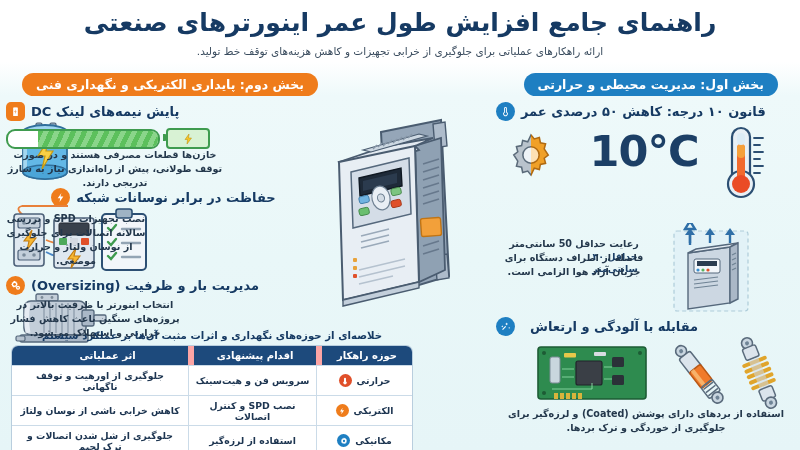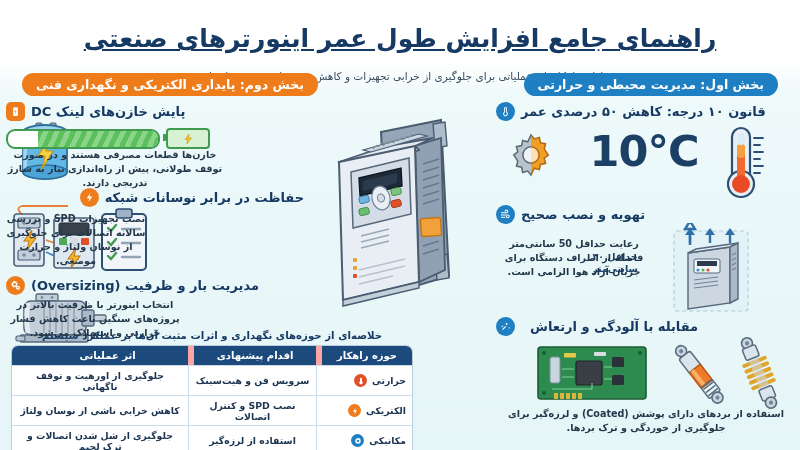--- a/index.html
+++ b/index.html
@@ -27,23 +27,22 @@
   .header {
     text-align: center;
     padding-top: 8px;
   }
   .title {
     font-size: 25px;
     font-weight: bold;
     color: #163a63;
     letter-spacing: 0px;
     line-height: 1.18;
-    margin: 16px auto;
+    margin: 0 auto;
     width: 640px;
-    text-decoration: underline;
   }
   .subtitle {
     font-size: 10.5px;
     color: #3a4c5e;
     margin-top: 7px;
     line-height: 1.3;
   }
 
   
   .pill-row {
@@ -225,21 +224,21 @@
     border-top: 1px solid #cbdbe8;
     border-left: 1px solid #cbdbe8;
     background: #fff;
   }
   tbody td:last-child { border-left: none; margin-left: 23px; }
   .cell-area {
     display: flex;
     align-items: center;
     gap: 5px;
     flex-direction: row-reverse;
-    justify-content: flex-end;
+    justify-content: center;
   }
   .mini-badge {
     width: 13px; height: 13px; flex: 0 0 13px;
     border-radius: 50%;
     display: flex; align-items: center; justify-content: center;
   }
   .mini-badge svg { width: 8px; height: 8px; }
 
   
   .ill { position: absolute; }
@@ -307,30 +306,20 @@
             <path d="M24 3l3.4 4.2 5.3-1.4 1.1 5.4 5.4 1.1-1.4 5.3L42 24l-4.2 3.4 1.4 5.3-5.4 1.1-1.1 5.4-5.3-1.4L24 45l-3.4-4.2-5.3 1.4-1.1-5.4-5.4-1.1 1.4-5.3L6 24l4.2-3.4-1.4-5.3 5.4-1.1 1.1-5.4 5.3 1.4z" fill="#f0a028" stroke="#b06a12" stroke-width="1.6" clip-path="url(#rh)"></path>
           </g>
           <circle cx="24" cy="24" r="8.5" fill="#eef3f7" stroke="#5b6b7a" stroke-width="1.6" clip-path="url(#lh)"></circle>
           <circle cx="24" cy="24" r="8.5" fill="#fde0b4" stroke="#b06a12" stroke-width="1.6" clip-path="url(#rh)"></circle>
         </svg>
       </div>
 
     </div>
 
     <div class="block" style="height:112px;">
-      <div class="block-head" style="justify-content:flex-start;">
-        <span class="badge circle badge-blue">
-          <svg viewBox="0 0 24 24" fill="none" stroke="#fff" stroke-width="2.2" stroke-linecap="round">
-            <path d="M3 8h11a3 3 0 1 0-3-3"></path>
-            <path d="M3 13h14a3 3 0 1 1-3 3"></path>
-            <path d="M3 18h8"></path>
-          </svg>
-        </span>
-        <span class="head-text">تهویه و نصب صحیح</span>
-      </div>
 
       <div class="ill" style="right:22px; top:18px; width:120px; height:92px;">
         <svg viewBox="0 0 120 92" width="120" height="92">
           <rect x="22" y="8" width="74" height="80" rx="3" fill="#dff0f7" opacity="0.65" stroke="#8fb6c9" stroke-width="1.2" stroke-dasharray="4 3"></rect>
           <g stroke="#2f6fa8" stroke-width="2.4" fill="#2f6fa8">
             <path d="M38 22 v-12 m0 -12 l-5 8 h10z" fill="none"></path>
             <path d="M38 20 v-10"></path>
             <path d="M33 12 l5 -7 l5 7 z" stroke="none"></path>
             <path d="M58 20 v-10"></path>
             <path d="M53 12 l5 -7 l5 7 z" stroke="none"></path>
@@ -448,21 +437,21 @@
   <div class="col col-left">
 
     <div class="block" style="height:86px;">
       <div class="block-head" style="justify-content:flex-start;">
         <span class="badge rsq badge-orange">
           <svg viewBox="0 0 24 24" fill="#fff">
             <path d="M9 2h6v2h2v18H7V4h2z" opacity="0.25"></path>
             <path d="M8 3h8a1 1 0 0 1 1 1v17a1 1 0 0 1-1 1H8a1 1 0 0 1-1-1V4a1 1 0 0 1 1-1zm5 4l-4 6h2.5l-1 5 4-6.5H12z"></path>
           </svg>
         </span>
-        <span class="head-text">پایش خازن‌های لینک DC</span>
+        <span class="head-text">پایش نیمه‌های لینک DC</span>
       </div>
 
       <div class="ill" style="left:6px; top:16px; width:66px; height:70px;">
         <svg viewBox="0 0 66 70" width="66" height="70">
           <rect x="24" y="5" width="6" height="6" rx="1.5" fill="#9fb3c4" stroke="#4c6075" stroke-width="1.2"></rect>
           <rect x="38" y="5" width="6" height="6" rx="1.5" fill="#9fb3c4" stroke="#4c6075" stroke-width="1.2"></rect>
           <ellipse cx="33" cy="14" rx="22" ry="7" fill="#9fd4ef" stroke="#2f6f9c" stroke-width="1.8"></ellipse>
           <path d="M11 14 v40 a22 7 0 0 0 44 0 V14" fill="#63b8e6" stroke="#2f6f9c" stroke-width="1.8"></path>
           <path d="M13 16 v38" stroke="#bfe5f7" stroke-width="4" opacity="0.7"></path>
           <ellipse cx="33" cy="54" rx="22" ry="7" fill="#4ba5d8" stroke="#2f6f9c" stroke-width="1.6"></ellipse>
@@ -478,21 +467,21 @@
           <svg class="bolt-mini" viewBox="0 0 24 24" fill="#f7c724" stroke="#b8860b" stroke-width="1">
             <path d="M14 2 L6 13h5l-1 9 9-12h-6z"></path>
           </svg>
         </div>
       </div>
 
       <div class="body-text" style="position:absolute; left:0px; top:46px; width:218px; text-align:center;">خازن‌ها قطعات مصرفی هستند و در صورت توقف طولانی، پیش از راه‌اندازی نیاز به شارژ تدریجی دارند.</div>
     </div>
 
     <div class="block" style="height:88px;">
-      <div class="block-head" style="justify-content:flex-end;padding-left:17px;">
+      <div class="block-head" style="justify-content:center;padding-left:17px;">
         <span class="badge circle badge-orange">
           <svg viewBox="0 0 24 24" fill="#fff">
             <path d="M14 2 L6 13.5h5.2L10 22l8.2-12H12z"></path>
           </svg>
         </span>
         <span class="head-text">حفاظت در برابر نوسانات شبکه</span>
       </div>
 
       <div class="ill" style="left:0px; top:16px; width:150px; height:72px;">
         <svg viewBox="0 0 150 72" width="150" height="72">

